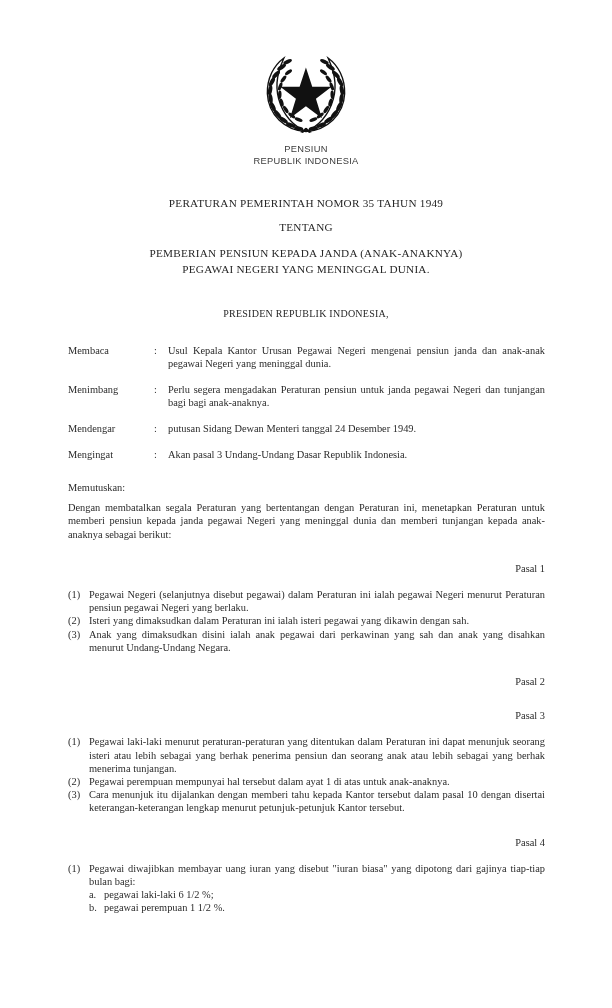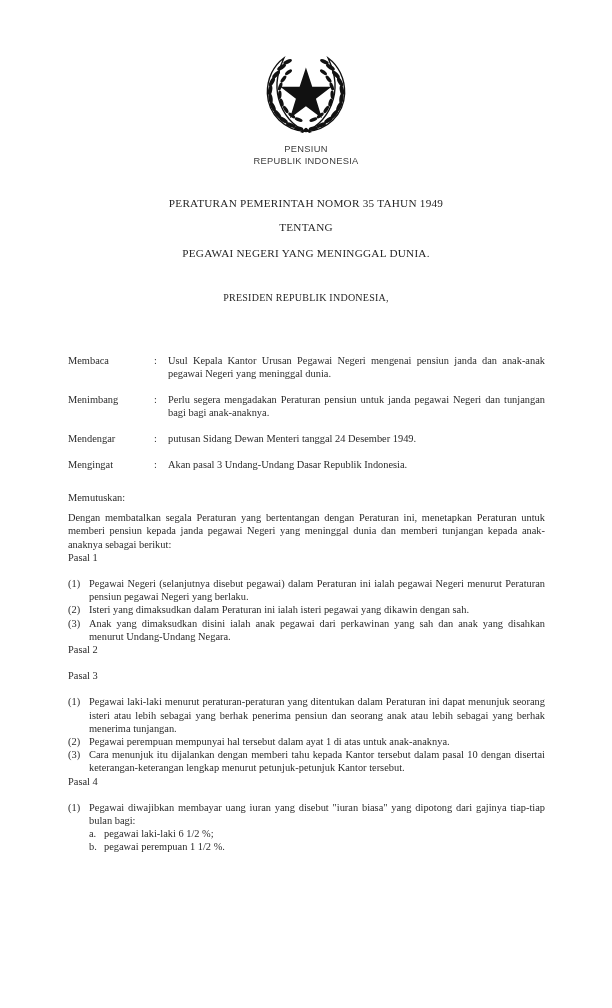--- a/index.html
+++ b/index.html
@@ -67,21 +67,21 @@
 
   
   .body {
     margin: 0 67px 0 68px;
     font-size: 10.4px;
     line-height: 13.2px;
   }
 
   
   .considerans {
-    margin-top: 51px;
+    margin-top: 25px;
   }
   .cons-row {
     display: flex;
     align-items: flex-start;
     margin-bottom: 12.5px;
   }
   .cons-label {
     width: 86px;
     flex: 0 0 86px;
   }
@@ -95,21 +95,22 @@
     text-justify: inter-word;
   }
 
   
   .center-head {
     text-align: left;
     margin-top: 20px;
     margin-bottom: 6px;
   }
   .pasal-head {
-    text-align: left;
+    text-align: right;
+    margin-top: 21px;
     margin-bottom: 13px;
   }
 
   .para {
     text-align: justify;
     text-justify: inter-word;
     margin-top: 7px;
   }
   
   .para-indent {
@@ -227,20 +228,21 @@
       <div>PENSIUN</div>
       <div>REPUBLIK INDONESIA</div>
     </div>
   </div>
 
   <div class="title-block">
     <div class="title-line">PERATURAN PEMERINTAH NOMOR 35 TAHUN 1949</div>
     <div class="title-gap-sm"></div>
     <div class="title-line">TENTANG</div>
     <div class="title-gap-md"></div>
+    <div class="title-line">PEMBERIAN PENSIUN KEPADA JANDA (ANAK-ANAKNYA)</div>
     <div class="title-line">PEGAWAI NEGERI YANG MENINGGAL DUNIA.</div>
   </div>
 
   <div class="authority">PRESIDEN REPUBLIK INDONESIA,</div>
 
   <div class="body">
 
     <div class="considerans">
 
       <div class="cons-row">

